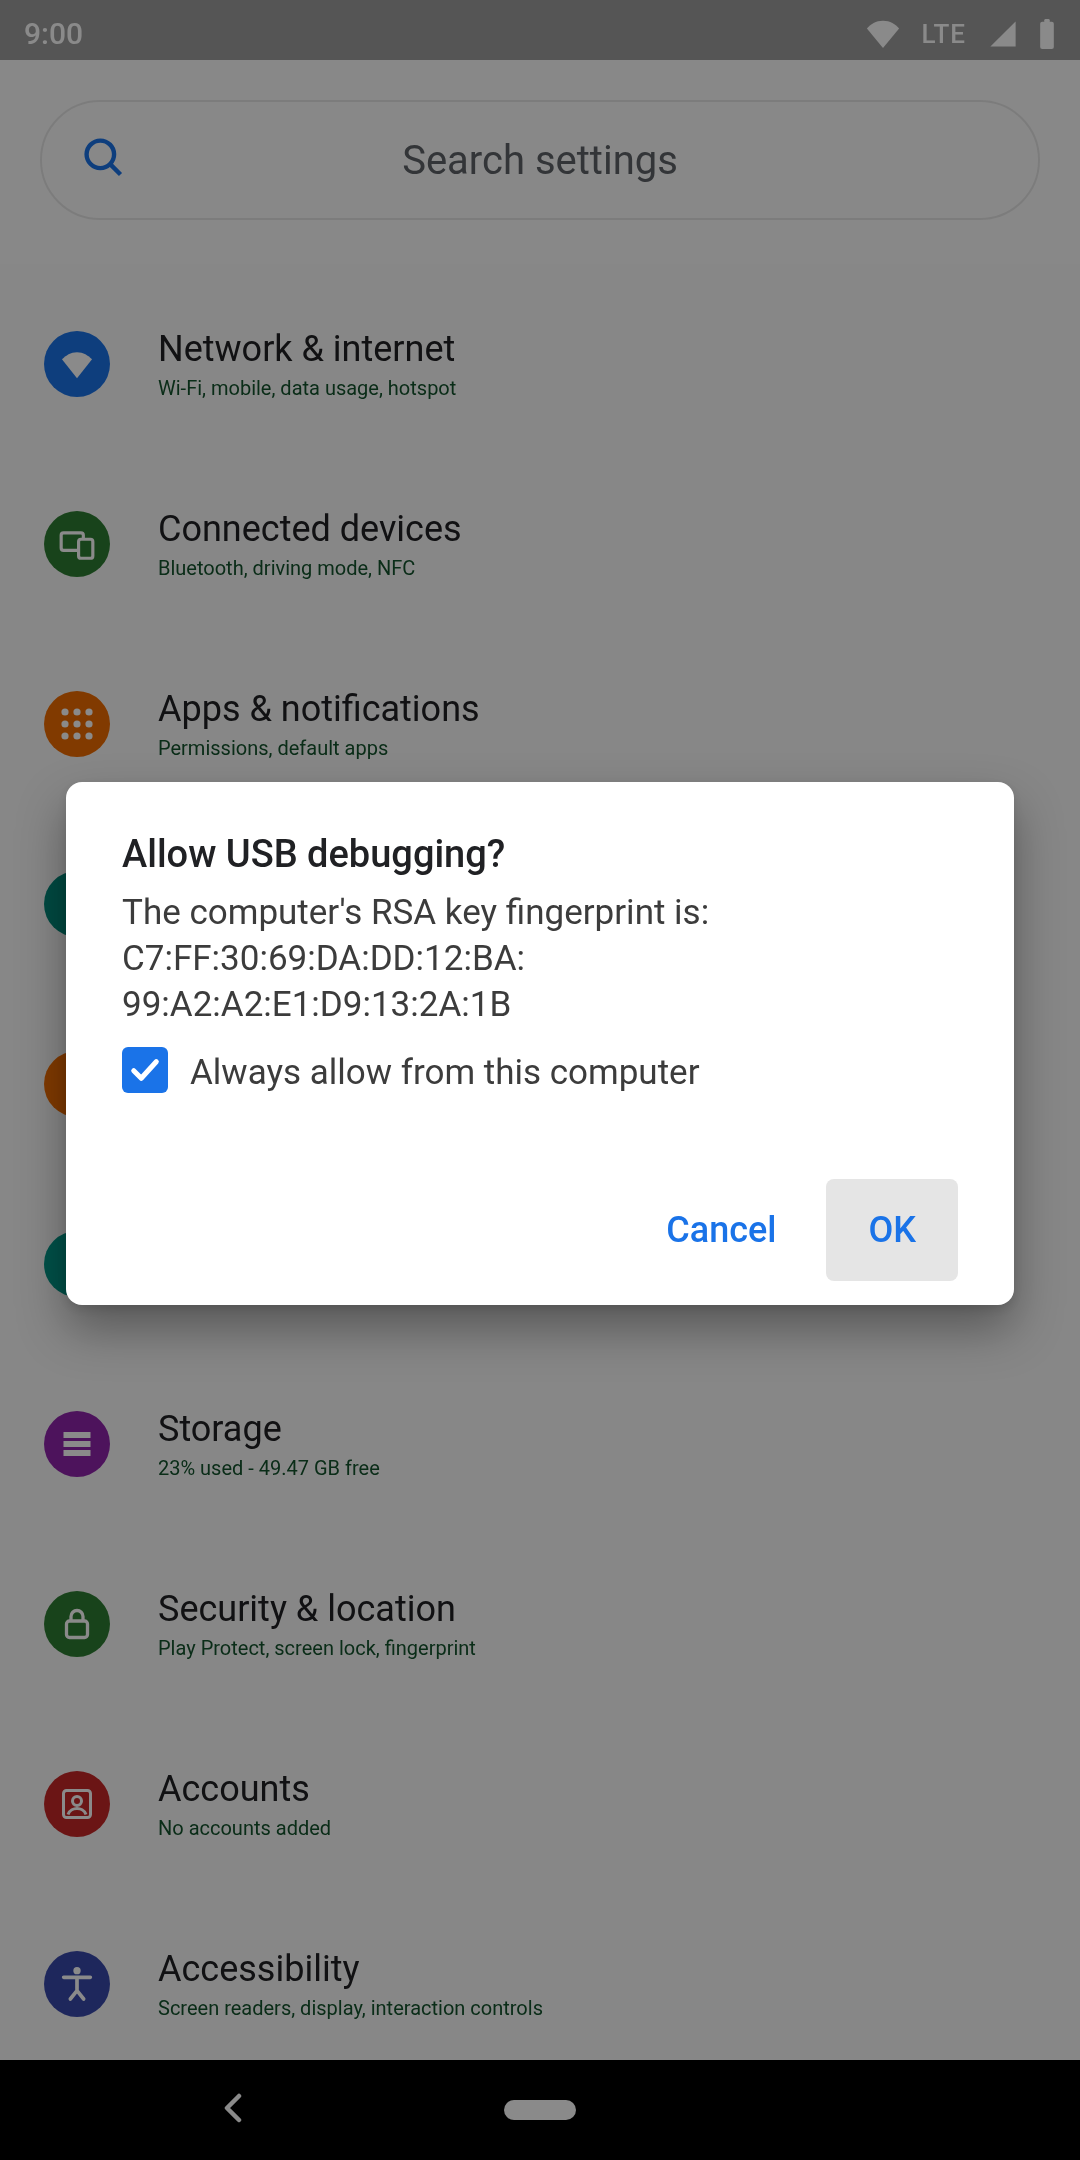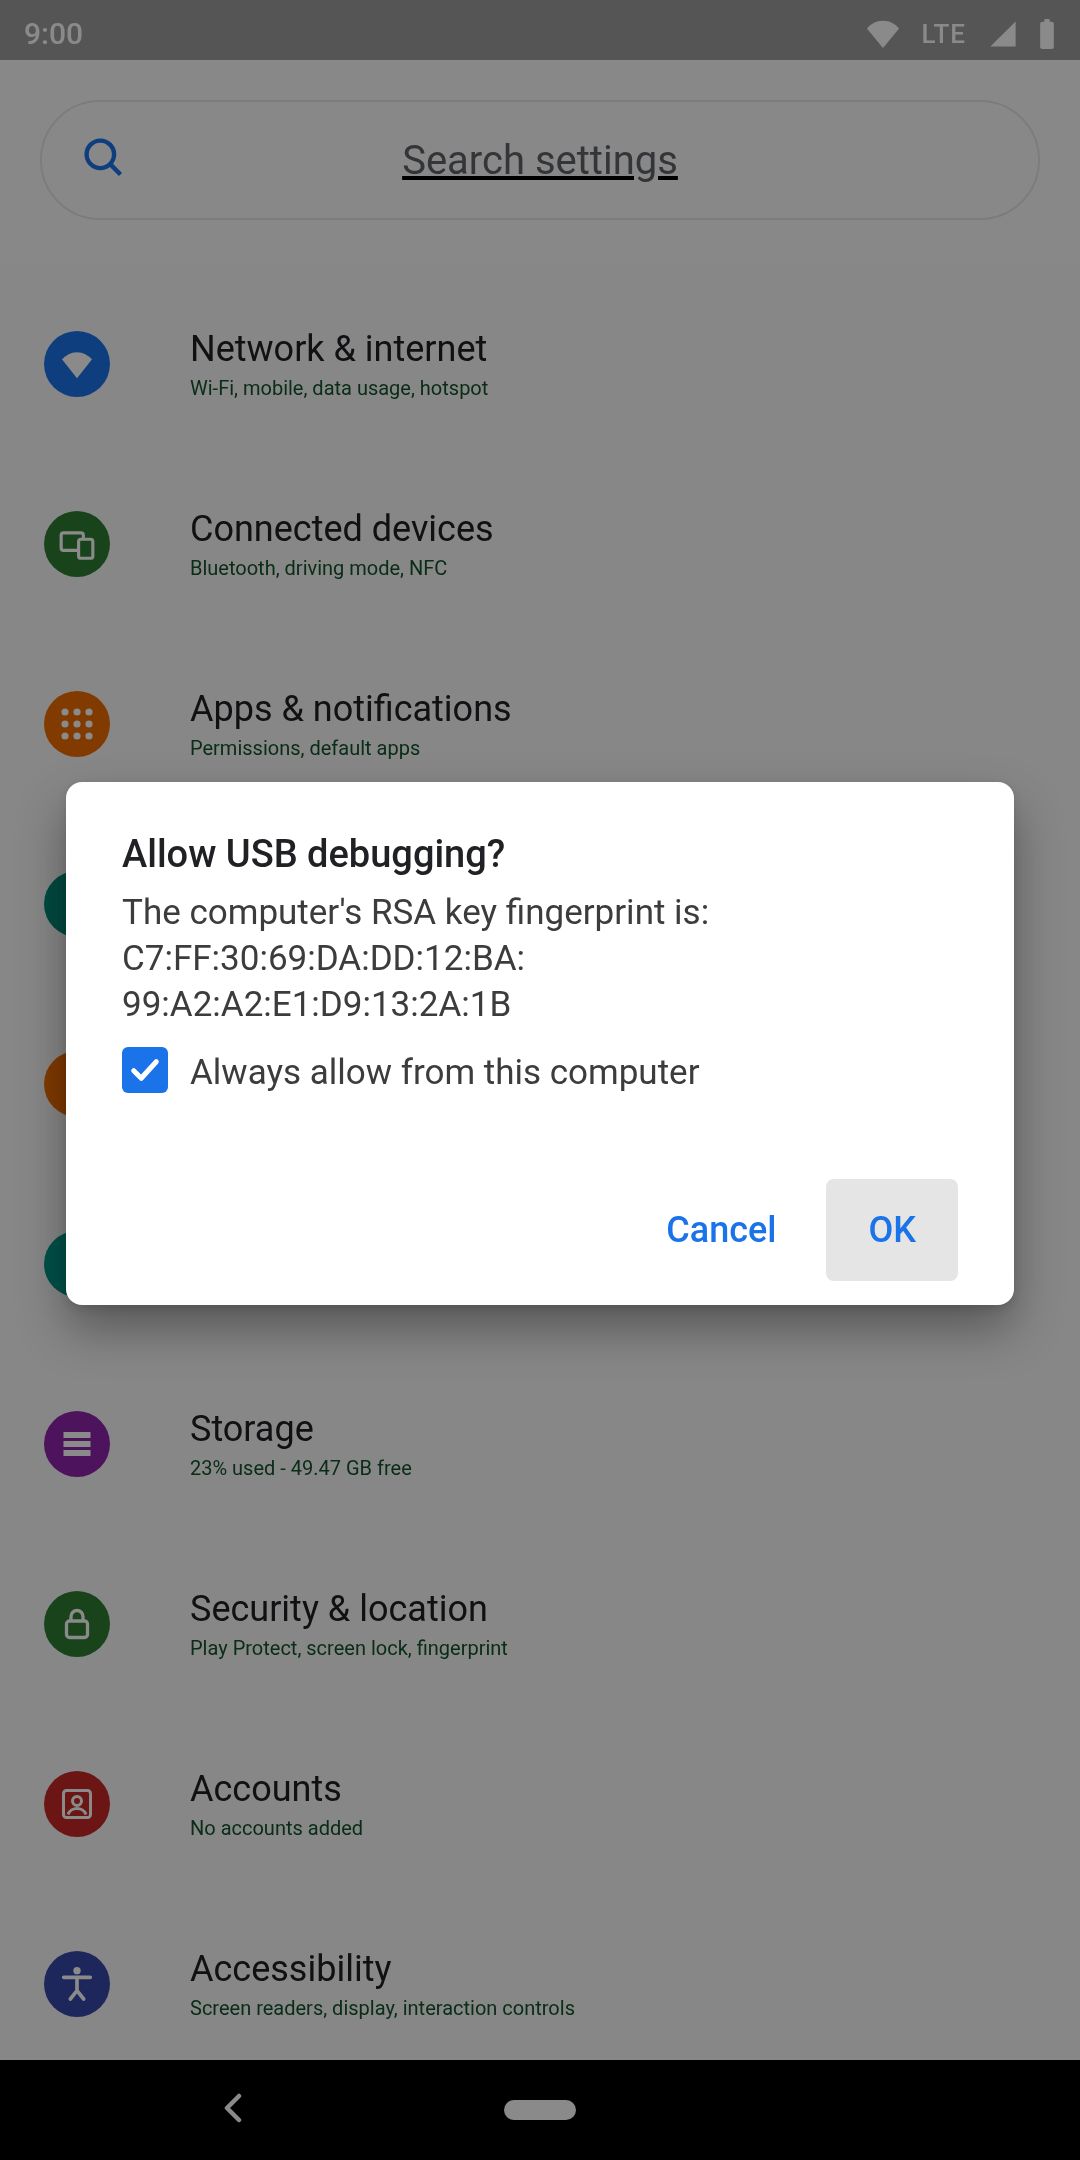--- a/index.html
+++ b/index.html
@@ -10,28 +10,28 @@
   .status-bar { position: absolute; top: 0; left: 0; right: 0; height: 67px; background: #9e9e9e; display: flex; align-items: center; justify-content: space-between; padding: 0 24px; color: #fff; }
   .status-time { font-size: 30px; font-weight: 500; }
   .status-right { display: flex; align-items: center; gap: 20px; }
   .status-right svg { display: block; }
   .lte { font-size: 26px; font-weight: 500; letter-spacing: 1px; margin: 0 2px; }
 
   
   .content { position: absolute; top: 60px; bottom: 100px; left: 0; right: 0; background: #fafafa; }
 
   
-  .search-wrap { padding: 40px 40px 44px; background: #fbfbfb; text-decoration: underline; }
+  .search-wrap { padding: 40px 40px 44px; background: #fbfbfb; }
   .search-pill { height: 120px; border: 2px solid #e6e6e6; border-radius: 60px; display: flex; align-items: center; padding: 0 40px; background: #fcfcfc; }
   .search-icon { width: 44px; height: 44px; margin-right: 0; }
   .search-text { flex: 1; text-align: center; font-size: 40px; color: #5f6368; margin-left: -44px; }
 
   
   .list { padding-top: 10px; }
-  .row { display: flex; align-items: center; height: 180px; padding: 0 48px 0 44px; gap: 32px; }
+  .row { display: flex; align-items: center; height: 180px; padding: 0 48px 0 44px; }
   .row-icon { width: 66px; height: 66px; border-radius: 50%; flex-shrink: 0; display: flex; align-items: center; justify-content: center; margin-right: 48px; }
   .row-texts { display: flex; flex-direction: column; gap: 6px; }
   .row-title { font-size: 36px; color: #202124; font-weight: 400; }
   .row-sub { font-size: 20px; color: #14532d; }
 
   
   .nav-bar { position: absolute; bottom: 0; left: 0; right: 0; height: 100px; background: #000; display: flex; align-items: center; justify-content: center; }
   .nav-back { position: absolute; left: 220px; top: 50%; transform: translateY(-50%); }
   .nav-home { width: 72px; height: 20px; background: #fff; border-radius: 10px; }
 

